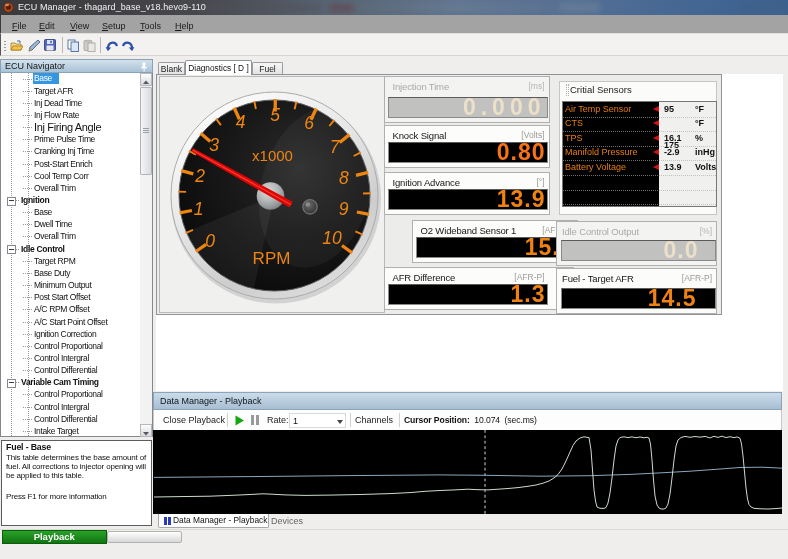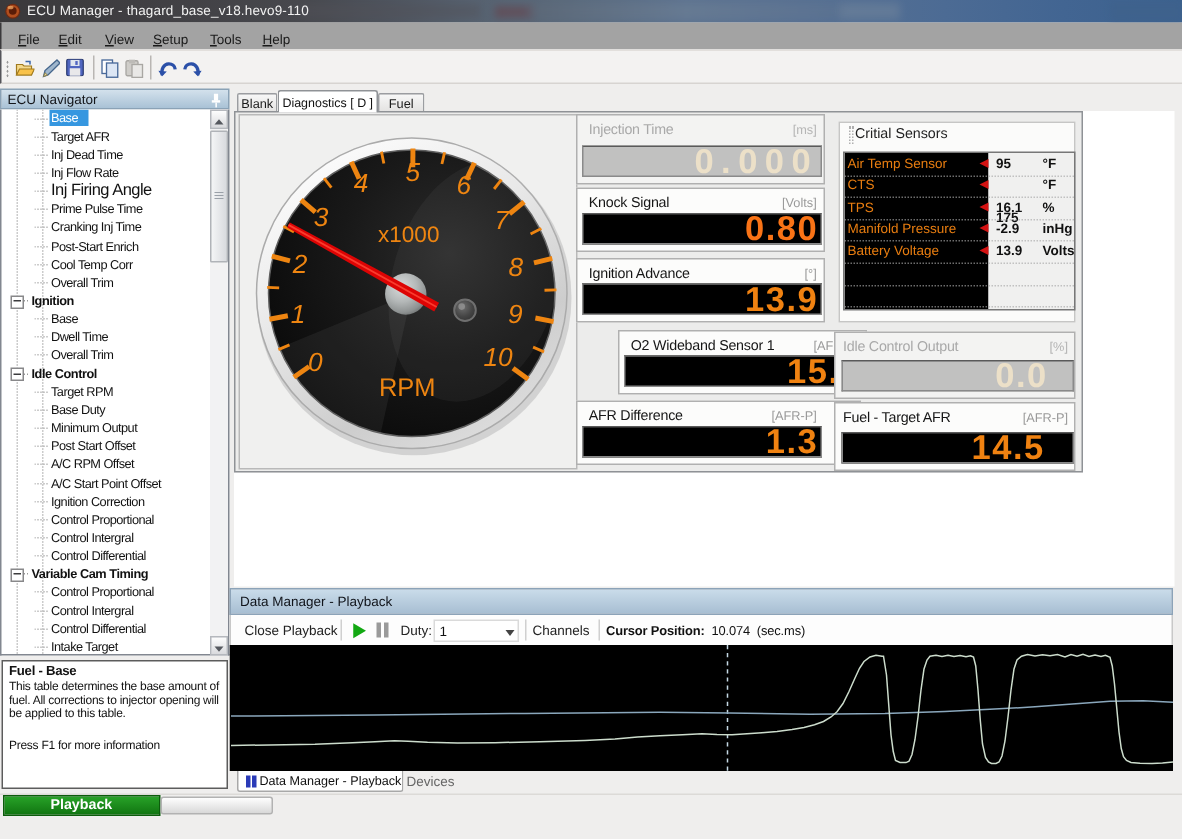--- a/index.html
+++ b/index.html
@@ -312,21 +312,21 @@
 <div style="position:absolute;left:153px;top:392px;width:629px;height:122px;">
     <div style="position:absolute;left:0px;top:0px;width:629px;height:18px;background:linear-gradient(#cadcea,#a7bed2);border:1px solid #8ca3b8;font-size:9px;line-height:16px;color:#10141a;padding-left:6px;">Data Manager - Playback</div>
     <div style="position:absolute;left:0px;top:18px;width:629px;height:20px;background:#fdfdfd;border-left:1px solid #c8c8c8;border-right:1px solid #c8c8c8;">
       <div style="position:absolute;left:9px;top:0px;width:90px;height:20px;font-size:9px;line-height:20px;color:#222;">Close Playback</div>
       <div style="position:absolute;left:73px;top:3px;width:1px;height:14px;background:#d0d0d0;"></div>
       <svg class="ab" style="left:80px;top:5px" width="11" height="11" viewBox="0 0 11 11">
         <path d="M1.5 0.5 L10 5.5 L1.5 10.5 Z" fill="#12a812"></path>
       </svg>
       <div style="position:absolute;left:97px;top:5px;width:3px;height:10px;background:#9a9a9a;"></div>
       <div style="position:absolute;left:102px;top:5px;width:3px;height:10px;background:#9a9a9a;"></div>
-      <div style="position:absolute;left:113px;top:0px;width:40px;height:20px;font-size:9px;line-height:20px;color:#222;">Duty:</div>
+      <div style="position:absolute;left:113px;top:0px;width:40px;height:20px;font-size:9px;line-height:20px;color:#222;">Rate:</div>
       <div style="position:absolute;left:135px;top:2.5px;width:57px;height:15px;background:#fff;border:1px solid #dadada;font-size:9px;line-height:14px;padding-left:3px;color:#111;">1<div style="position:absolute;left:47px;top:6px;width:0px;height:0px;border-left:3px solid transparent;border-right:3px solid transparent;border-top:4px solid #444;"></div></div>
       <div style="position:absolute;left:196px;top:3px;width:1px;height:14px;background:#d0d0d0;"></div>
       <div style="position:absolute;left:201px;top:0px;width:50px;height:20px;font-size:9px;line-height:20px;color:#222;">Channels</div>
       <div style="position:absolute;left:245px;top:3px;width:1px;height:14px;background:#d0d0d0;"></div>
       <div style="position:absolute;left:250px;top:0px;width:200px;height:20px;font-size:8.6px;letter-spacing:-0.1px;line-height:20px;color:#111;white-space:nowrap;"><b>Cursor Position:</b>&nbsp; 10.074 &nbsp;(sec.ms)</div>
     </div>
     <svg class="ab" style="left:0px;top:38px" width="629" height="84" viewBox="0 0 629 84">
       <rect x="0" y="0" width="629" height="84" fill="#000"></rect>
       <line x1="332" y1="0" x2="332" y2="84" stroke="#c4d8e4" stroke-width="1" stroke-dasharray="2.8,2.6"></line>
       <polyline points="1.0,47.4 97.0,46.6 197.0,45.6 287.0,44.9 333.0,45.3 387.0,46.2 437.0,45.7 477.0,44.4 507.0,42.9 537.0,41.2 562.0,39.4 587.0,37.5 609.0,37.2 629.0,38.2" fill="none" stroke="#8aa7bc" stroke-width="1"></polyline>

